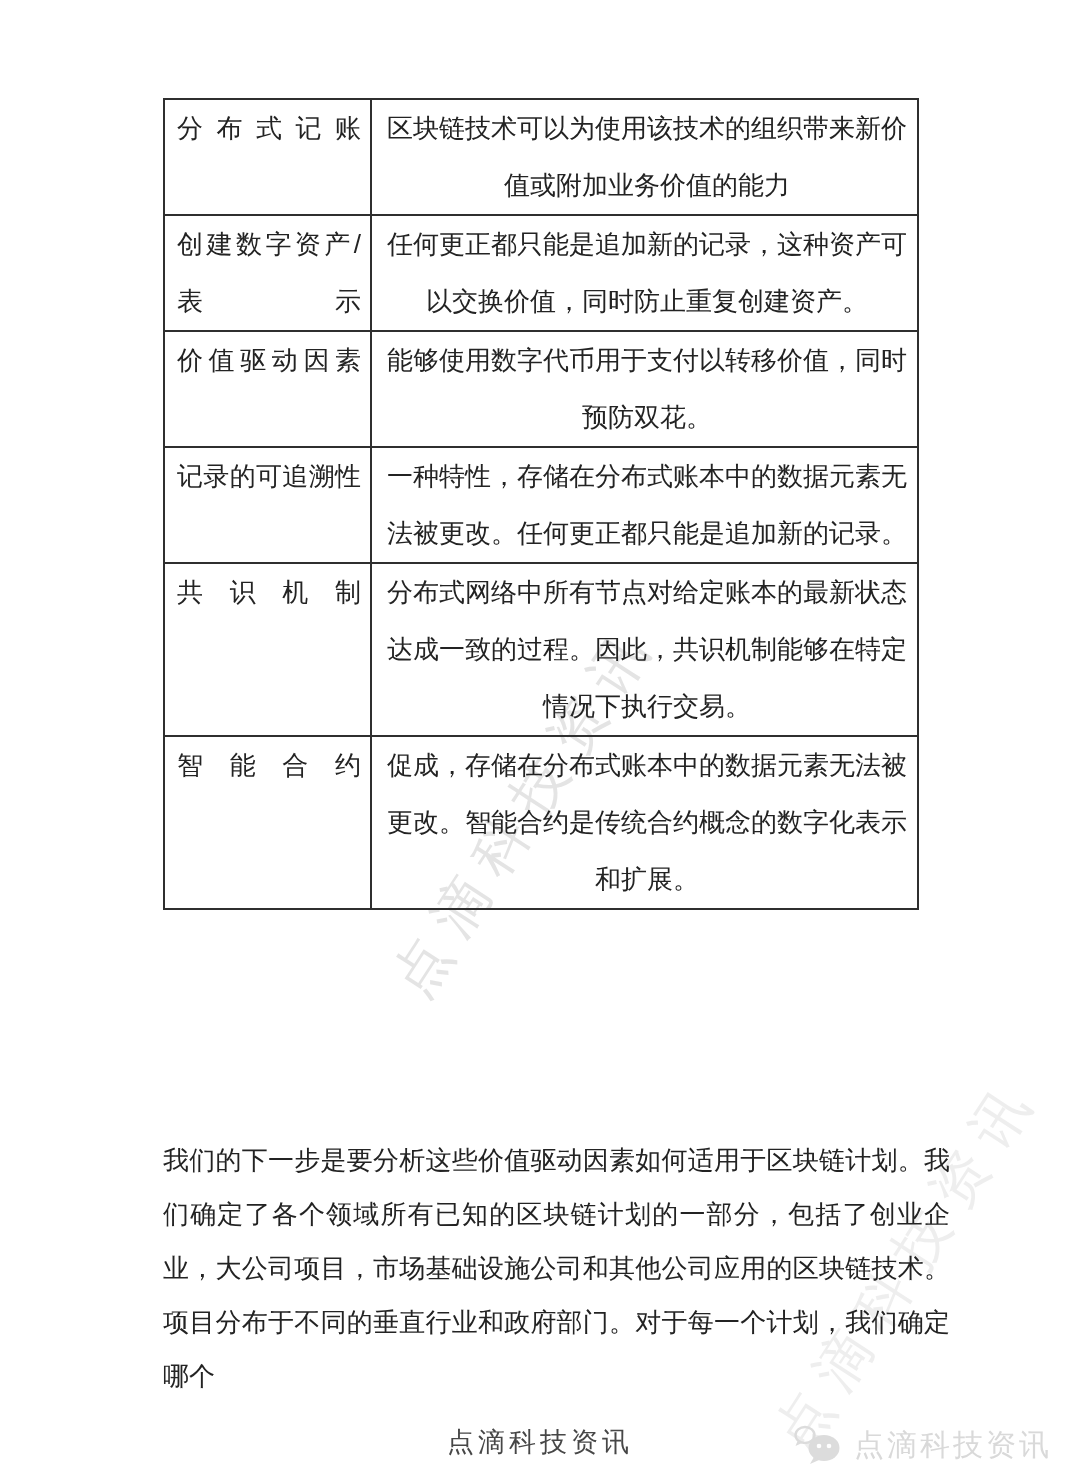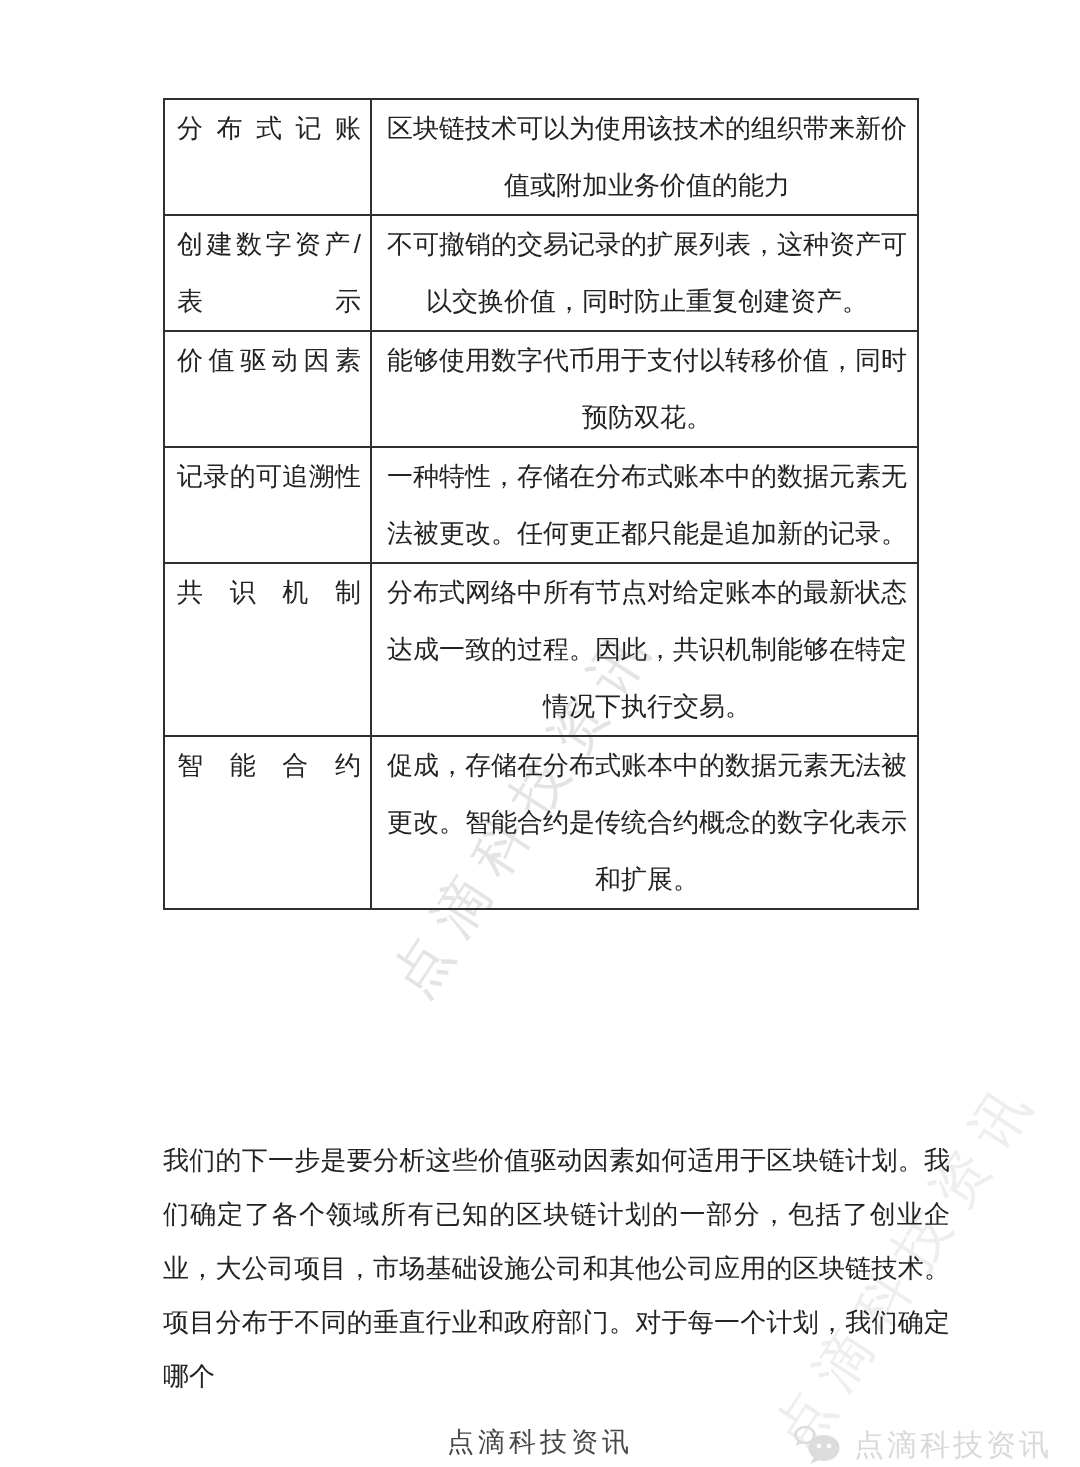--- a/index.html
+++ b/index.html
@@ -107,21 +107,21 @@
       <col style="width:207px">
       <col style="width:547px">
     </colgroup>
     <tbody>
       <tr>
         <td class="term-cell">分布式记账</td>
         <td class="def-cell">区块链技术可以为使用该技术的组织带来新价值或附加业务价值的能力</td>
       </tr>
       <tr>
         <td class="term-cell">创建数字资产/表示</td>
-        <td class="def-cell">不可撤销的交易记录的扩展列表，这种资产可以交换价值，同时防止重复创建资产。</td>
+        <td class="def-cell">任何更正都只能是追加新的记录，这种资产可以交换价值，同时防止重复创建资产。</td>
       </tr>
       <tr>
         <td class="term-cell">价值驱动因素</td>
         <td class="def-cell">能够使用数字代币用于支付以转移价值，同时预防双花。</td>
       </tr>
       <tr>
         <td class="term-cell">记录的可追溯性</td>
         <td class="def-cell">一种特性，存储在分布式账本中的数据元素无法被更改。任何更正都只能是追加新的记录。</td>
       </tr>
       <tr>

